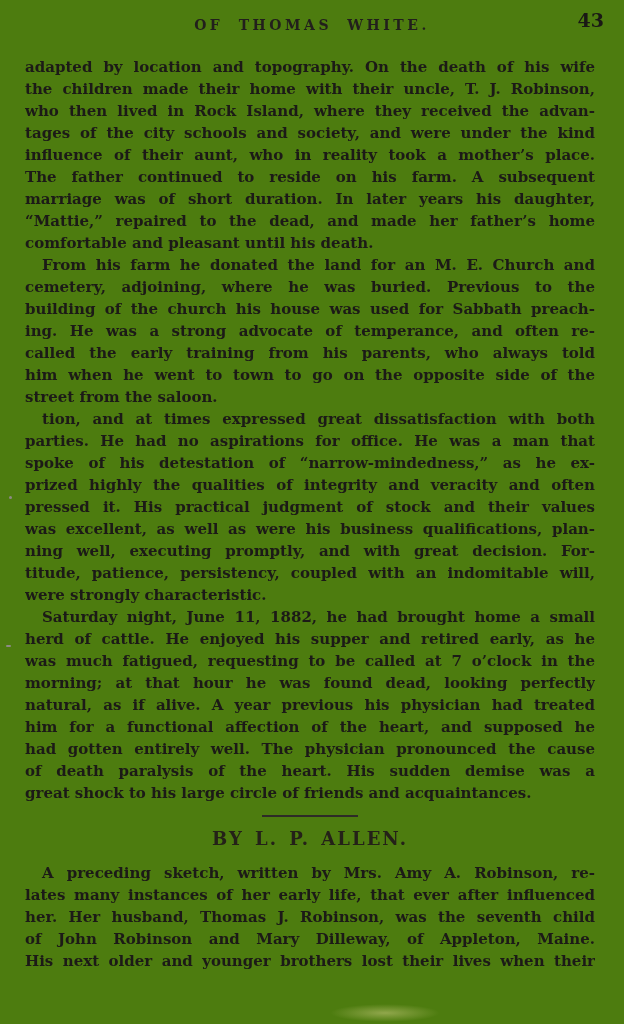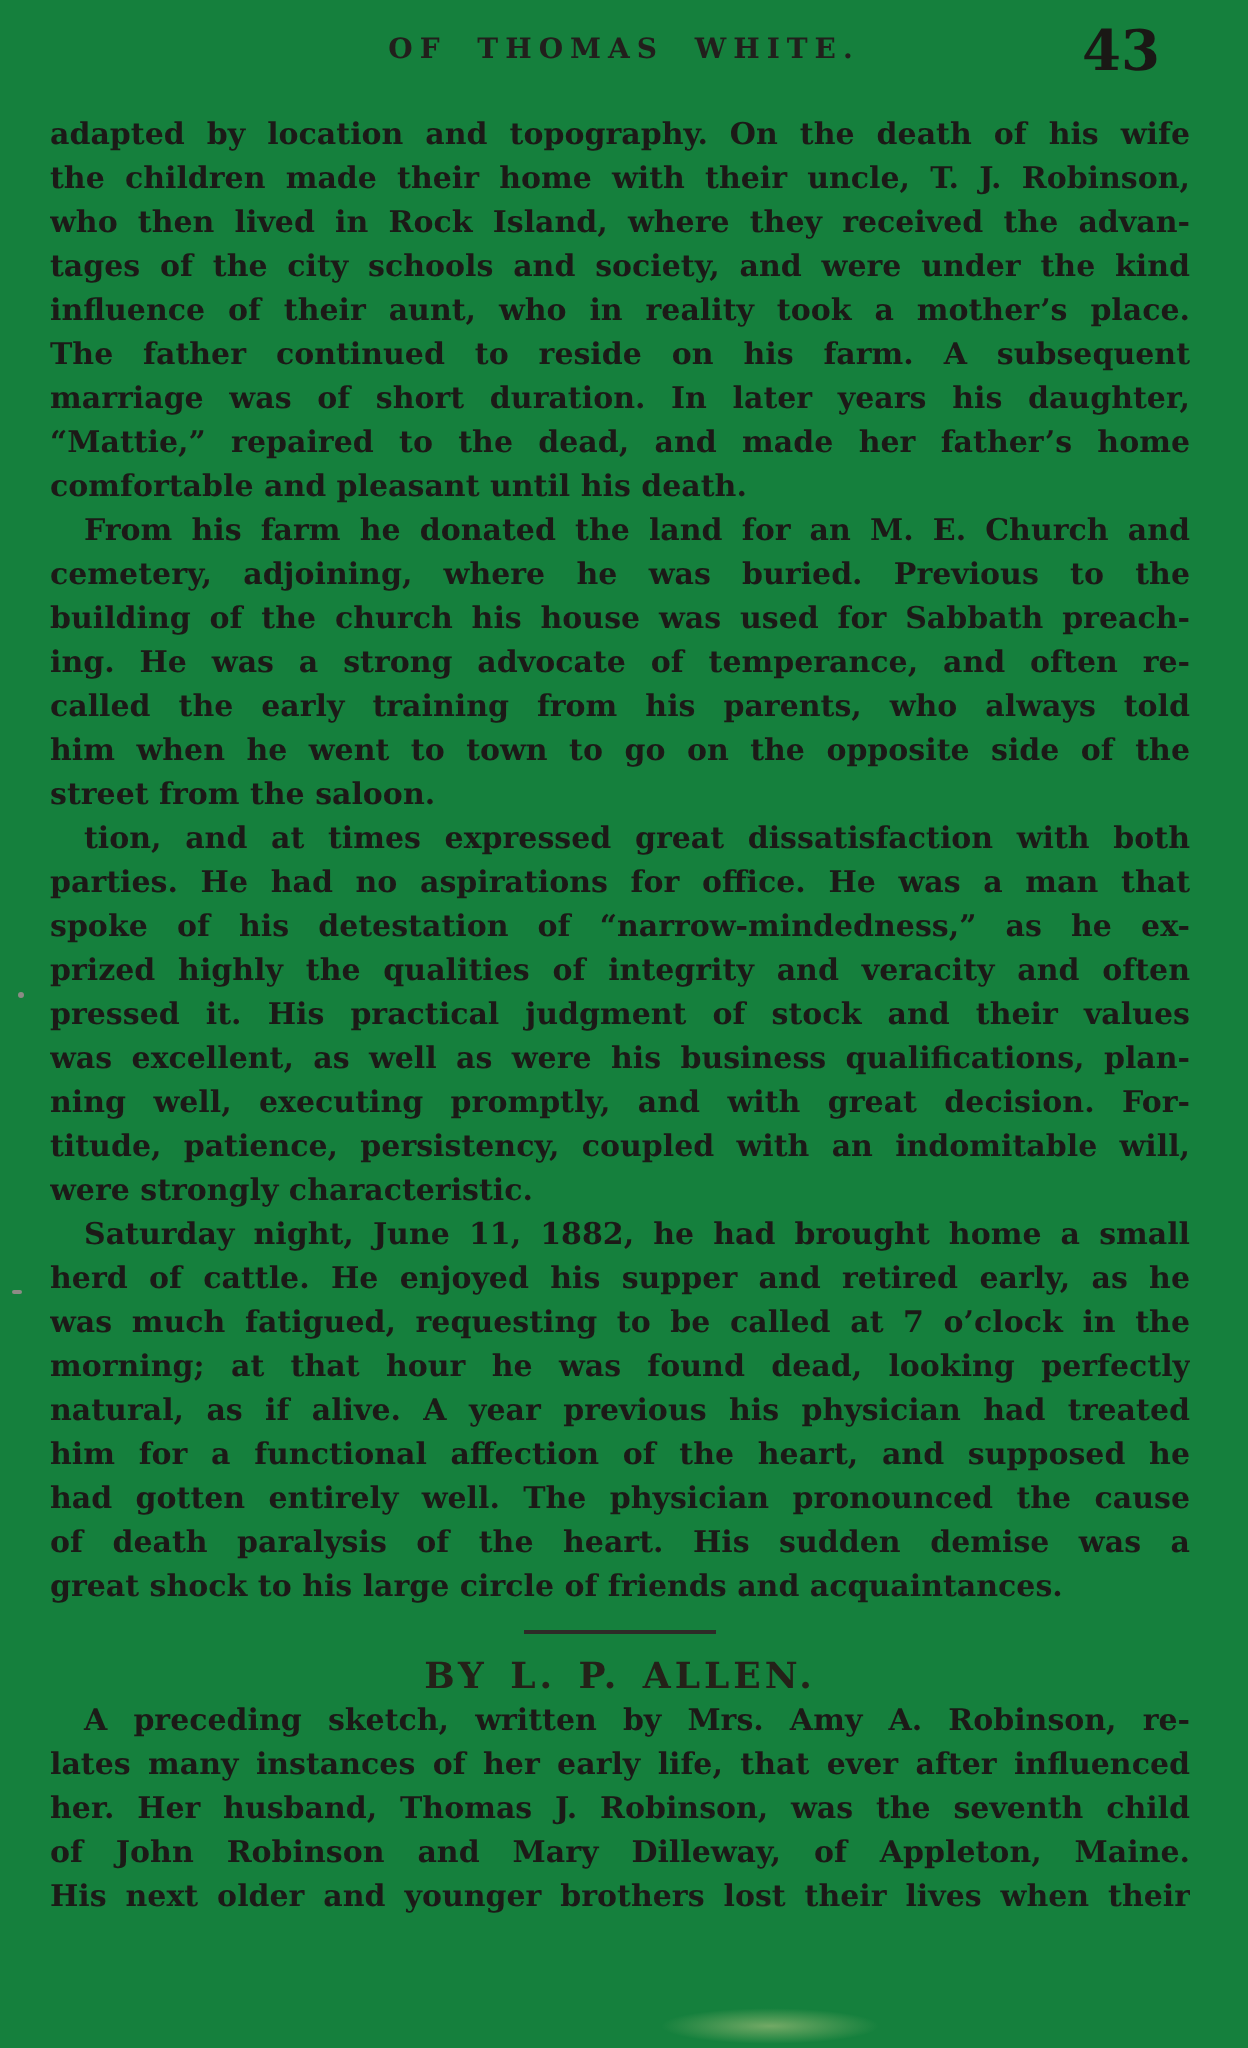--- a/index.html
+++ b/index.html
@@ -4,42 +4,42 @@
 <style>
   html, body {
     margin: 0;
     padding: 0;
     background: #ffffff;
   }
   .page {
     position: relative;
     width: 624px;
     height: 1024px;
-    background: #15803d;
+    background: #4d7c0f;
     font-family: "DejaVu Serif", serif;
     color: #1c1a17;
     overflow: hidden;
   }
   .running-header {
     position: absolute;
     top: 17px;
     left: 0;
     width: 100%;
     text-align: center;
     font-size: 14px;
     font-weight: 700;
     letter-spacing: 3.5px;
     word-spacing: 7px;
     color: #221f1c;
   }
   .page-number {
     position: absolute;
     top: 9px;
-    right: 44px;
-    font-size: 28px;
+    right: 20px;
+    font-size: 19px;
     font-weight: 700;
     color: #1a1815;
   }
   .text-column {
     position: absolute;
     top: 56px;
     left: 25px;
     width: 570px;
   }
   .para { margin: 0; }
@@ -72,21 +72,21 @@
   }
   .byline {
     margin: 11px 0 0 0;
     text-align: center;
     font-size: 18px;
     font-weight: 700;
     letter-spacing: 2px;
     word-spacing: 3px;
     color: #242118;
   }
-  .article-body { }
+  .article-body { margin-top: 13px; }
   .speck {
     position: absolute;
     background: #8d8b85;
     border-radius: 50%;
   }
   .speck-1 { left: 9px; top: 496px; width: 3px; height: 3px; }
   .speck-2 { left: 6px; top: 645px; width: 5px; height: 2px; border-radius: 1px; }
   .smudge {
     position: absolute;
     left: 330px;

